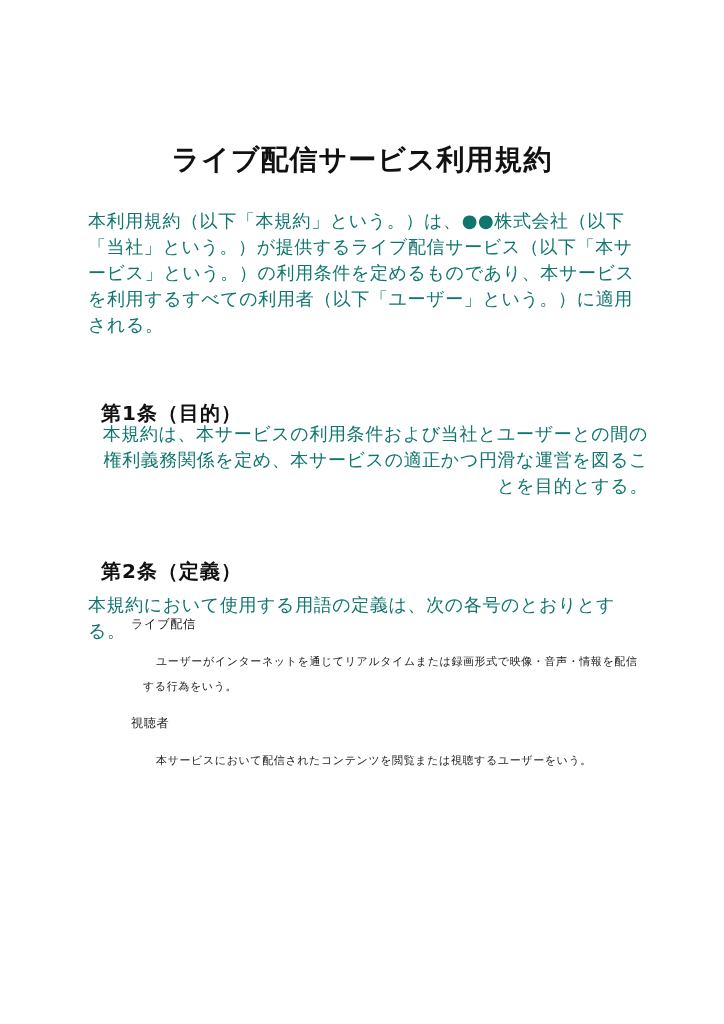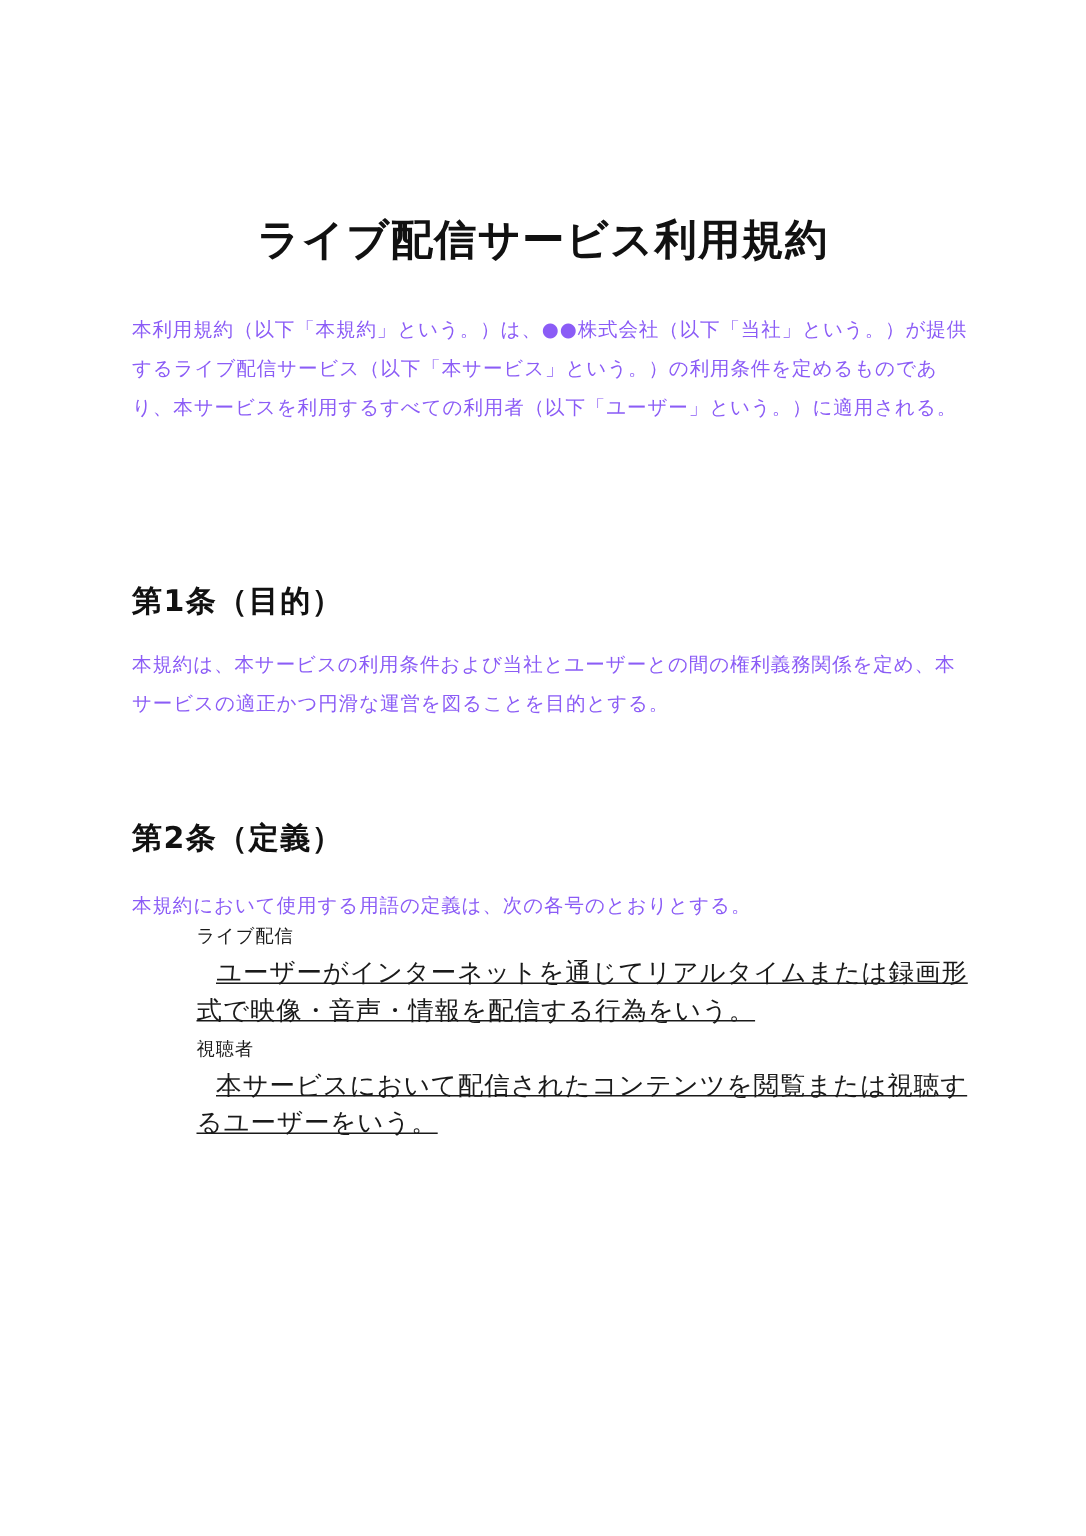--- a/index.html
+++ b/index.html
@@ -27,73 +27,72 @@
       text-align: center;
       font-size: 28px;
       letter-spacing: 1px;
       line-height: 40px;
       color: #111;
     }
     .para {
       position: absolute;
       left: 88px;
       width: 560px;
-      font-size: 13px;
+      font-size: 18px;
       line-height: 26px;
       letter-spacing: 0.6px;
-      color: #8b5cf6;
+      color: #0f766e;
       margin: 0;
     }
     .heading {
       position: absolute;
       left: 88px;
       font-size: 20px;
       line-height: 30px;
       letter-spacing: 1px;
       color: #111;
-      margin: 0;
+      margin: 13px;
     }
     .def-list {
       position: absolute;
       left: 131px;
       top: 612px;
       width: 520px;
       margin: 0;
       padding: 0;
     }
     .def-term {
       font-size: 12.2px;
       line-height: 25px;
       letter-spacing: 0.6px;
       color: #1a1a1a;
       margin: 0;
     }
     .def-desc {
-      font-size: 17px;
+      font-size: 11px;
       line-height: 25px;
       letter-spacing: 0.6px;
       color: #1a1a1a;
-      margin: 0;
+      margin: 12px;
       text-indent: 13px;
-      text-decoration: underline;
     }
   </style>
 </head>
 <body>
 
 <div class="page">
 
   <h1 class="title">ライブ配信サービス利用規約</h1>
 
   <p class="para" style="top:208px;">本利用規約（以下「本規約」という。）は、●●株式会社（以下「当社」という。）が提供するライブ配信サービス（以下「本サービス」という。）の利用条件を定めるものであり、本サービスを利用するすべての利用者（以下「ユーザー」という。）に適用される。</p>
 
 
   <h2 class="heading" style="top:385px;">第1条（目的）</h2>
 
-  <p class="para" style="top:431px;">本規約は、本サービスの利用条件および当社とユーザーとの間の権利義務関係を定め、本サービスの適正かつ円滑な運営を図ることを目的とする。</p>
+  <p class="para" style="top:421px;text-align:right;">本規約は、本サービスの利用条件および当社とユーザーとの間の権利義務関係を定め、本サービスの適正かつ円滑な運営を図ることを目的とする。</p>
 
   <h2 class="heading" style="top:543px;">第2条（定義）</h2>
 
   <p class="para" style="top:592px;">本規約において使用する用語の定義は、次の各号のとおりとする。</p>
 
   <div class="def-list">
     <div>
       <p class="def-term">ライブ配信</p>
       <p class="def-desc">ユーザーがインターネットを通じてリアルタイムまたは録画形式で映像・音声・情報を配信する行為をいう。</p>
     </div>

